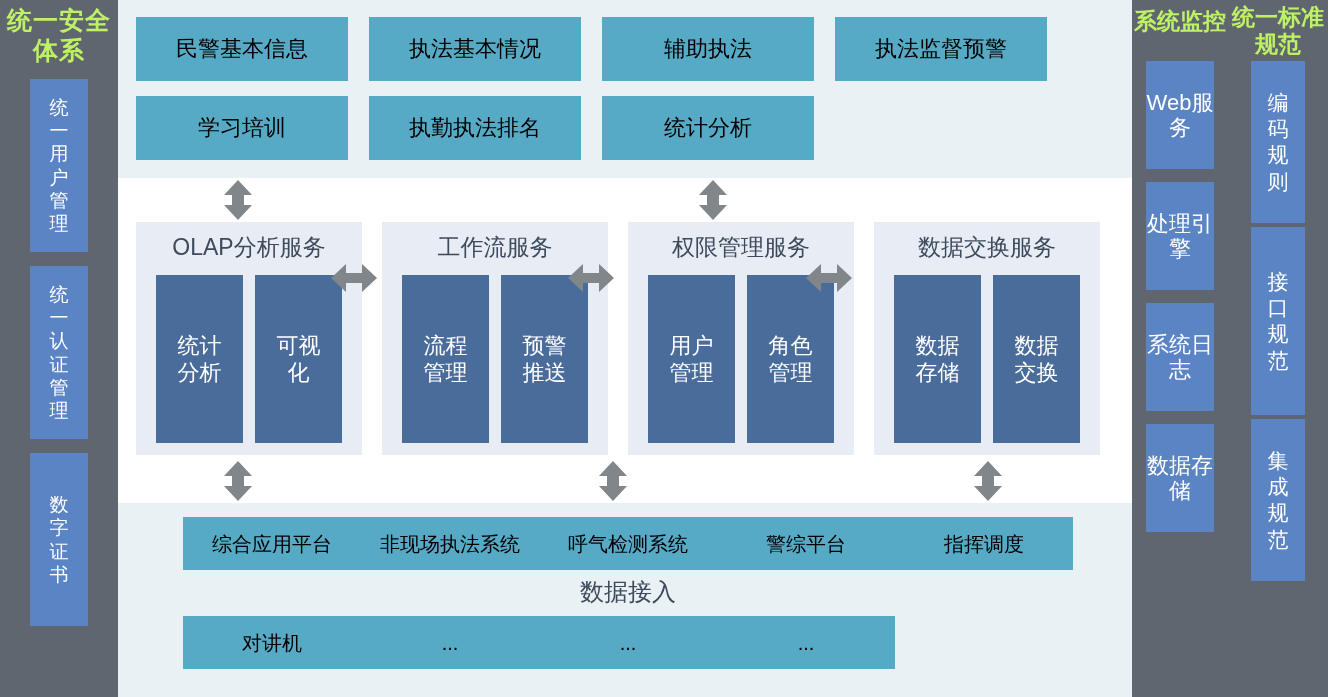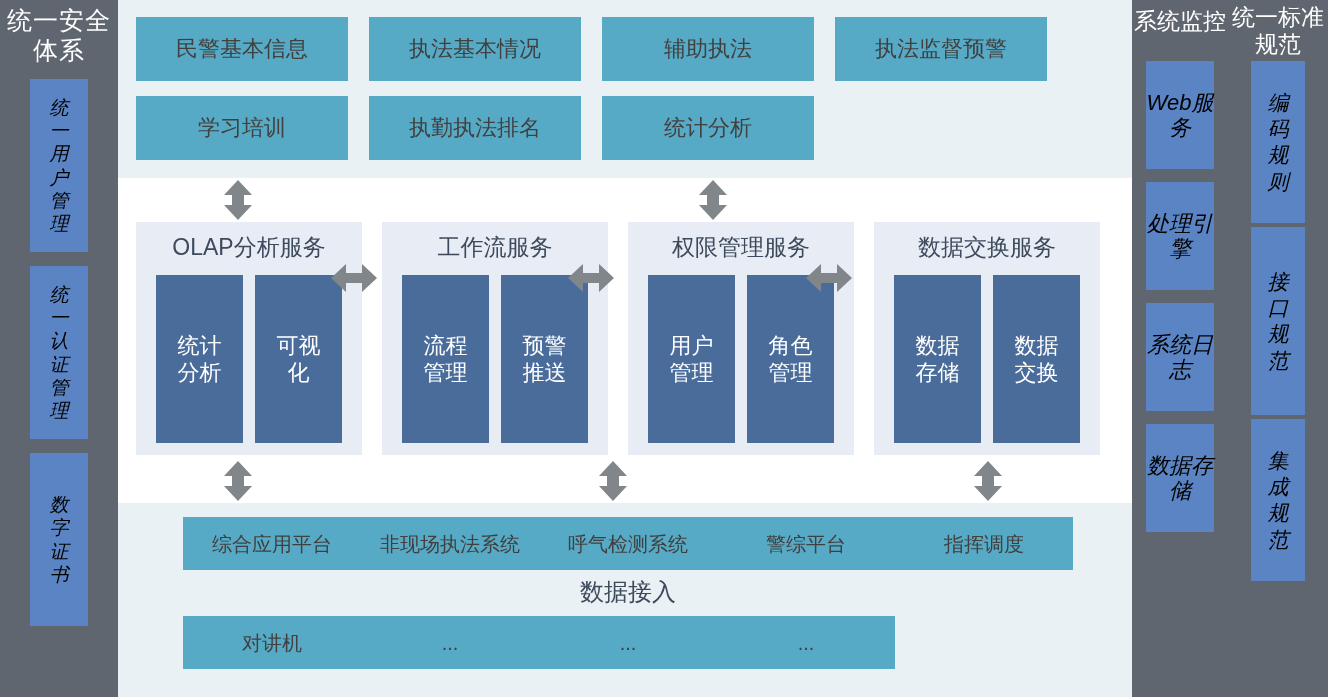--- a/index.html
+++ b/index.html
@@ -11,33 +11,32 @@
   }
   .page { position: relative; width: 1328px; height: 697px; display: flex; }
 
   
   .side-panel {
     background: #5f666f;
     display: flex; flex-direction: column; align-items: center;
     flex: 0 0 auto; height: 697px;
   }
   .side-panel-title {
-    color: #ffffff;
+    color: #bef264;
     text-align: center;
     line-height: 1.18;
-    font-weight: 400;
+    font-weight: 700;
   }
   .side-box {
     background: #5b84c4;
-    color: #000000;
+    color: #ffffff;
     display: flex; align-items: center; justify-content: center;
     text-align: center;
     line-height: 1.16;
     font-weight: 400;
-    font-style: italic;
   }
 
   
   #security-panel { width: 118px; padding-top: 6px; }
   #security-panel .side-panel-title { font-size: 25px; letter-spacing: 1px; }
   #security-panel .side-box {
     width: 58px; font-size: 19px; writing-mode: horizontal-tb;
     margin-top: 14px;
   }
   #security-panel .side-box .vtext {
@@ -87,21 +86,21 @@
     height: 178px;
   }
   .app-grid {
     display: grid;
     grid-template-columns: repeat(4, 212px);
     grid-auto-rows: 64px;
     gap: 15px 21px;
   }
   .teal-box {
     background: #57aac5;
-    color: #404040;
+    color: #000000;
     display: flex; align-items: center; justify-content: center;
     text-align: center;
     font-size: 22px;
     line-height: 1.2;
   }
 
   
   .arrow-band {
     position: relative; height: 44px; background: #ffffff;
   }

